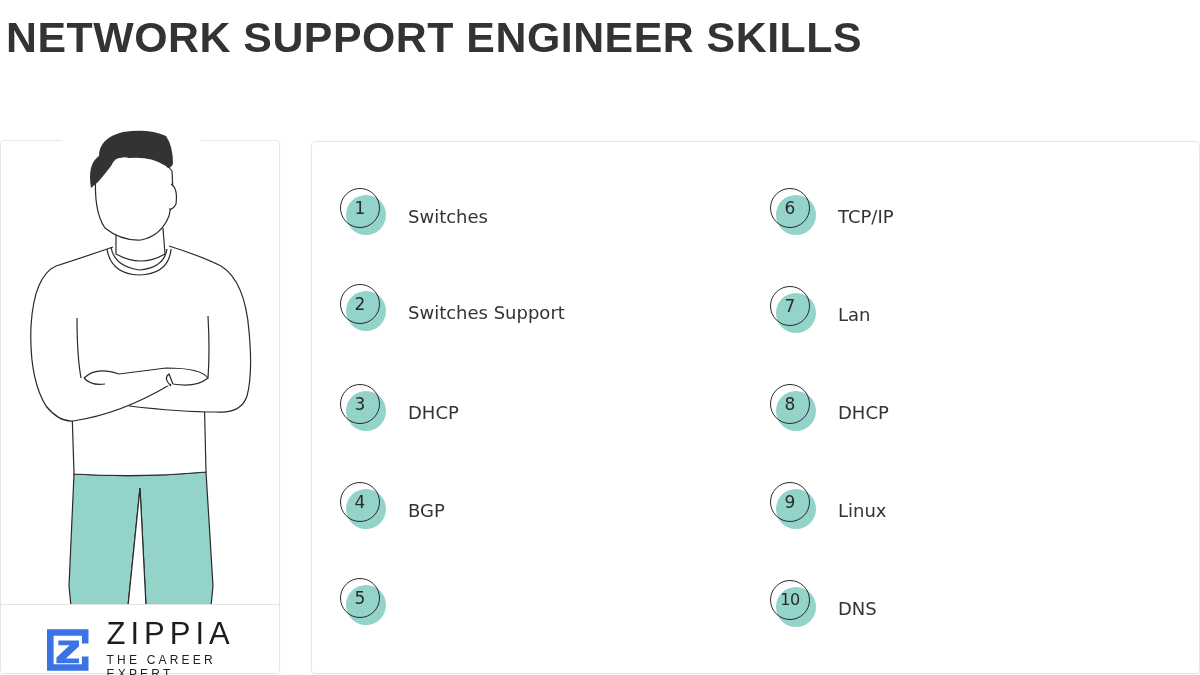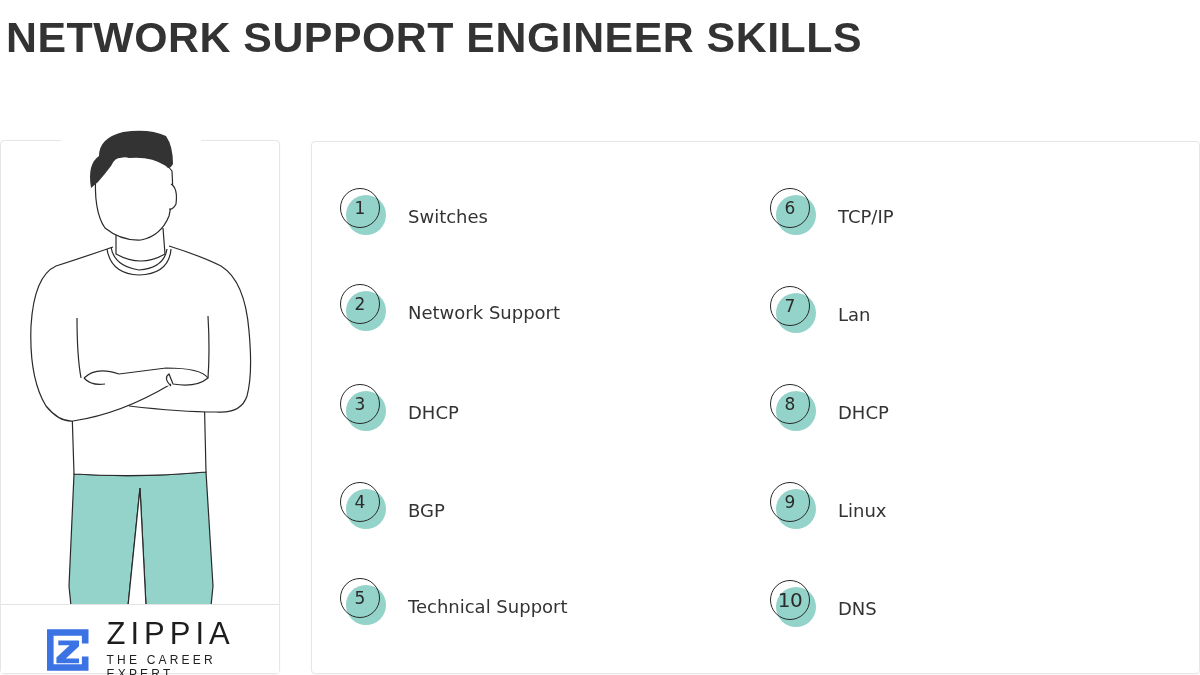--- a/index.html
+++ b/index.html
@@ -49,21 +49,21 @@
   }
   .badge .ring {
     position: absolute; left: 0; top: 0; width: 40px; height: 40px;
     border: 1.3px solid #2a2a2a; border-radius: 50%; box-sizing: border-box;
   }
   .badge .num {
     position: absolute; left: 0; top: 0; width: 40px; height: 40px;
     text-align: center; line-height: 40px; font-size: 17px; color: #2b2b2b;
     font-family: "DejaVu Sans", sans-serif;
   }
-  .badge .num.two { font-size: 20px; letter-spacing: -0.5px; }
+  .badge .num.two { font-size: 16px; letter-spacing: -0.5px; }
   .skill-label {
     margin-left: 18px; font-size: 18px; color: #333; font-family: "DejaVu Sans", sans-serif;
     margin-top: 6px;
   }
 </style>
 </head>
 <body>
 
 <h1 class="title">NETWORK SUPPORT ENGINEER SKILLS</h1>
 
@@ -120,21 +120,21 @@
         <div class="num">1</div>
       </div>
     <span class="skill-label">Switches</span>
   </div>
   <div class="skill" style="left:28px; top:142px;">
     <div class="badge">
         <div class="fill"></div>
         <div class="ring"></div>
         <div class="num">2</div>
       </div>
-    <span class="skill-label">Network Support</span>
+    <span class="skill-label">Switches Support</span>
   </div>
   <div class="skill" style="left:28px; top:242px;">
     <div class="badge">
         <div class="fill"></div>
         <div class="ring"></div>
         <div class="num">3</div>
       </div>
     <span class="skill-label">DHCP</span>
   </div>
   <div class="skill" style="left:28px; top:340px;">
@@ -144,21 +144,20 @@
         <div class="num">4</div>
       </div>
     <span class="skill-label">BGP</span>
   </div>
   <div class="skill" style="left:28px; top:436px;">
     <div class="badge">
         <div class="fill"></div>
         <div class="ring"></div>
         <div class="num">5</div>
       </div>
-    <span class="skill-label">Technical Support</span>
   </div>
 
   <div class="skill" style="left:458px; top:46px;">
     <div class="badge">
         <div class="fill"></div>
         <div class="ring"></div>
         <div class="num">6</div>
       </div>
     <span class="skill-label">TCP/IP</span>
   </div>

